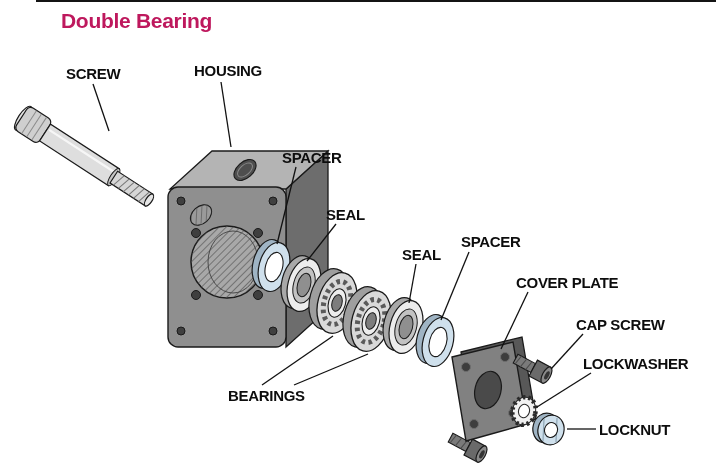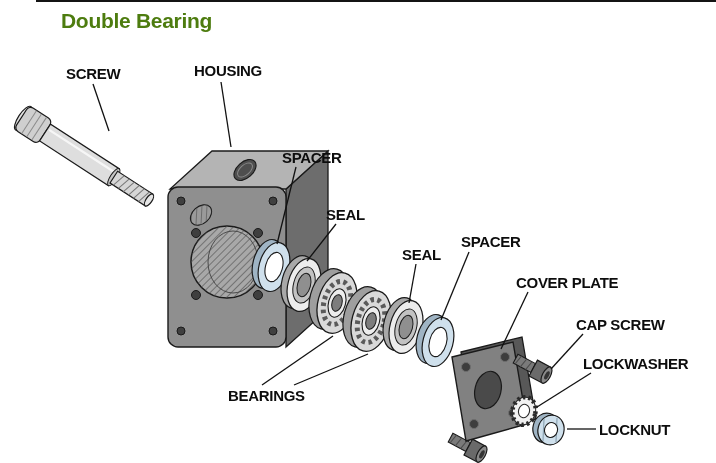--- a/index.html
+++ b/index.html
@@ -16,21 +16,21 @@
     position: absolute;
     left: 36px; top: 0;
     width: 680px; height: 2px;
     background: #141414;
   }
   .title {
     position: absolute;
     left: 61px; top: 9px;
     font-size: 21px;
     font-weight: 700;
-    color: #4d7c0f;
+    color: #be185d;
     letter-spacing: -0.3px;
     text-align: center;
   }
   svg.diagram { position: absolute; left: 0; top: 0; }
   .lbl {
     font-family: "Liberation Sans", sans-serif;
     font-size: 15px;
     font-weight: 700;
     fill: #0d0d0d;
     letter-spacing: -0.3px;

